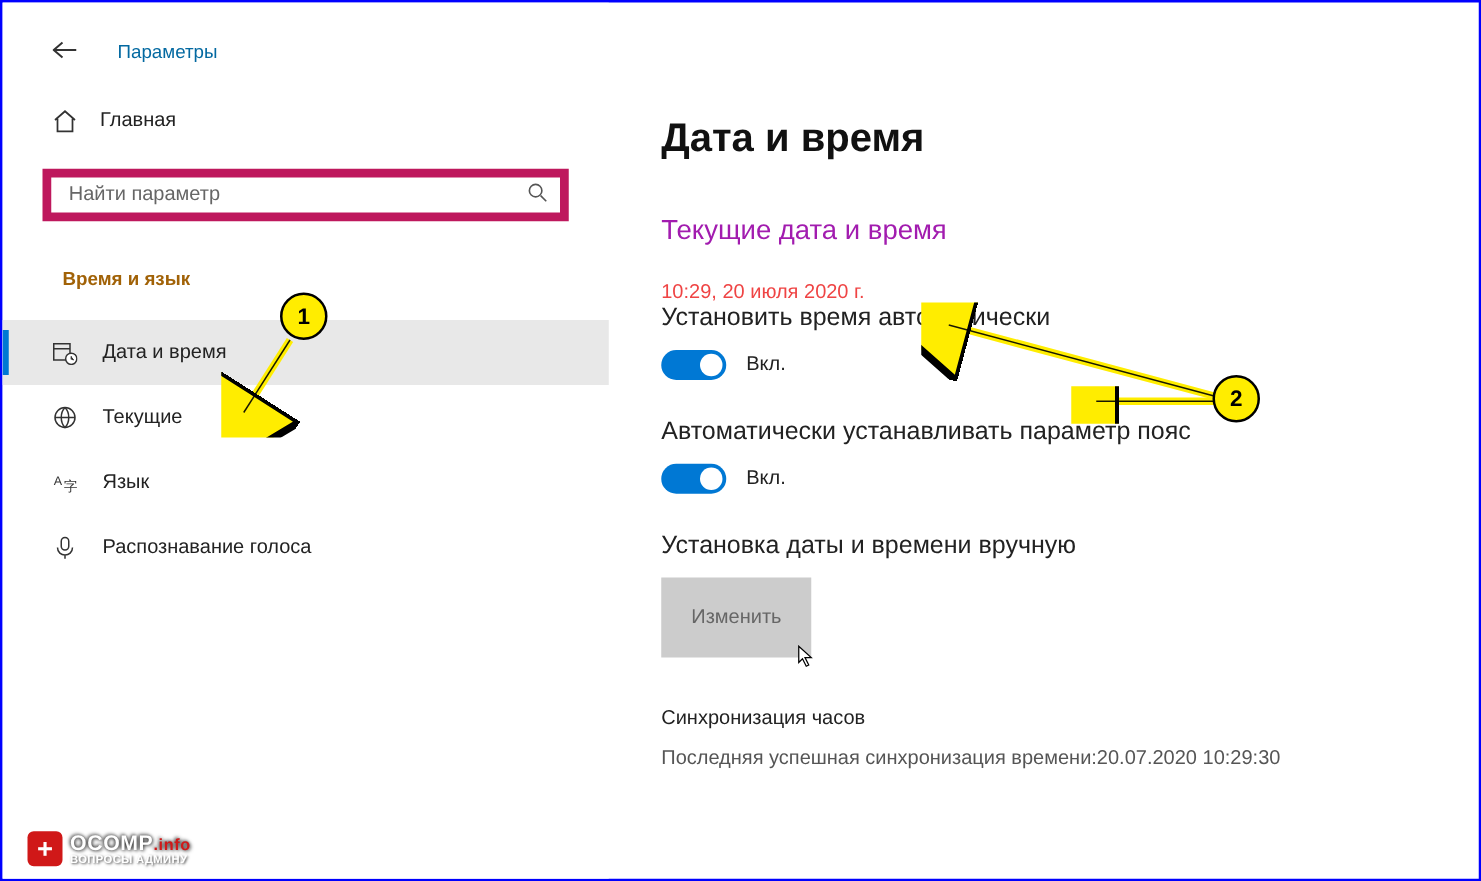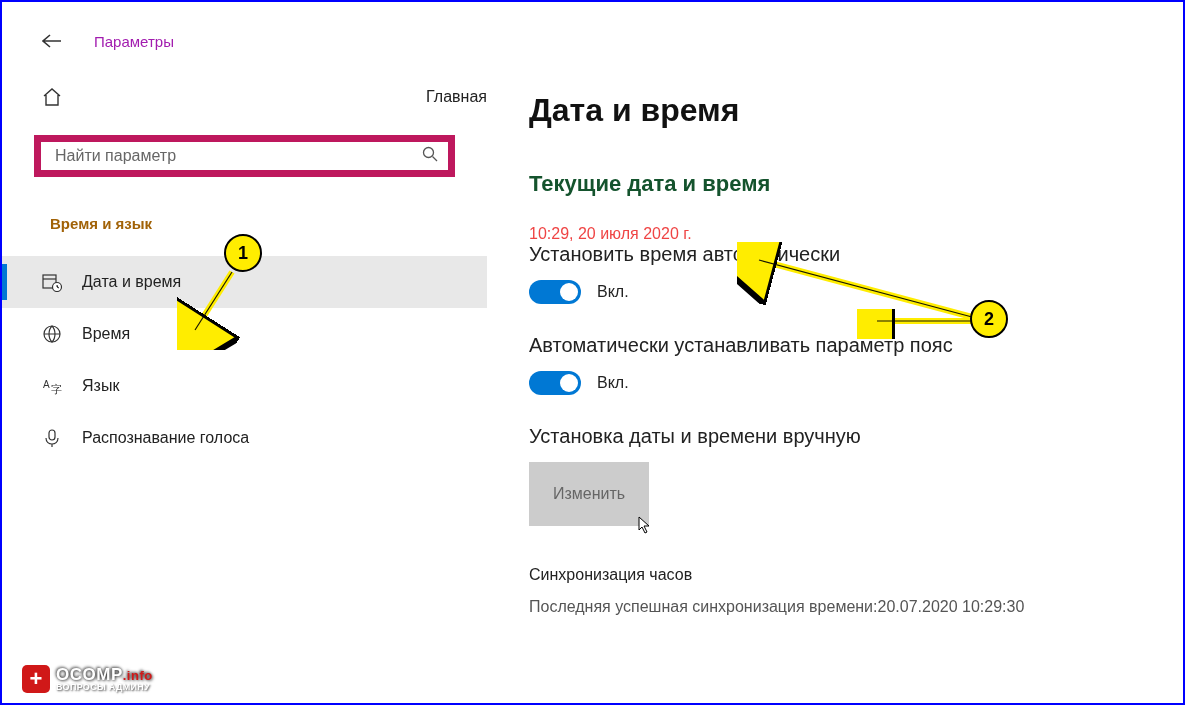--- a/index.html
+++ b/index.html
@@ -32,28 +32,27 @@
       padding: 8px 0 24px 40px;
     }
     .back-arrow {
       font-size: 20px;
       color: #333;
       margin-right: 32px;
       cursor: pointer;
     }
     .page-title {
       font-size: 15px;
-      color: #a21caf;
+      color: #0369a1;
       font-weight: 400;
     }
     .home-row {
       display: flex;
       align-items: center;
       padding: 10px 0 20px 40px;
-      justify-content: space-between;
     }
     .home-icon {
       width: 20px;
       height: 20px;
       margin-right: 18px;
     }
     .home-label {
       font-size: 16px;
       color: #222;
     }
@@ -116,22 +115,22 @@
       padding: 90px 40px 0 42px;
     }
     .main-heading {
       font-size: 32px;
       font-weight: 600;
       color: #111;
       margin-bottom: 42px;
     }
     .section-title {
       font-size: 22px;
-      font-weight: 700;
-      color: #14532d;
+      font-weight: 400;
+      color: #a21caf;
       margin-bottom: 28px;
     }
     .current-datetime {
       font-size: 16px;
       color: #ef4444;
     }
     .setting-label {
       font-size: 20px;
       color: #222;
       margin-bottom: 14px;
@@ -301,21 +300,21 @@
       <span>Дата и время</span>
     </div>
 
     <div class="sidebar-item">
       <span class="sidebar-item-icon">
         <svg width="20" height="20" viewBox="0 0 20 20">
             <circle cx="10" cy="10" r="8" stroke="#333" stroke-width="1.2" fill="none"></circle>
             <path d="M2 10 H18 M10 2 C6 6 6 14 10 18 C14 14 14 6 10 2" stroke="#333" stroke-width="1.2" fill="none"></path>
           </svg>
       </span>
-      <span>Время</span>
+      <span>Текущие</span>
     </div>
 
     <div class="sidebar-item">
       <span class="sidebar-item-icon">
         <svg width="20" height="20" viewBox="0 0 20 20">
             <text x="1" y="12" font-size="10" font-family="sans-serif" fill="#333">A</text>
             <text x="9" y="17" font-size="11" font-family="sans-serif" fill="#333">字</text>
           </svg>
       </span>
       <span>Язык</span>

